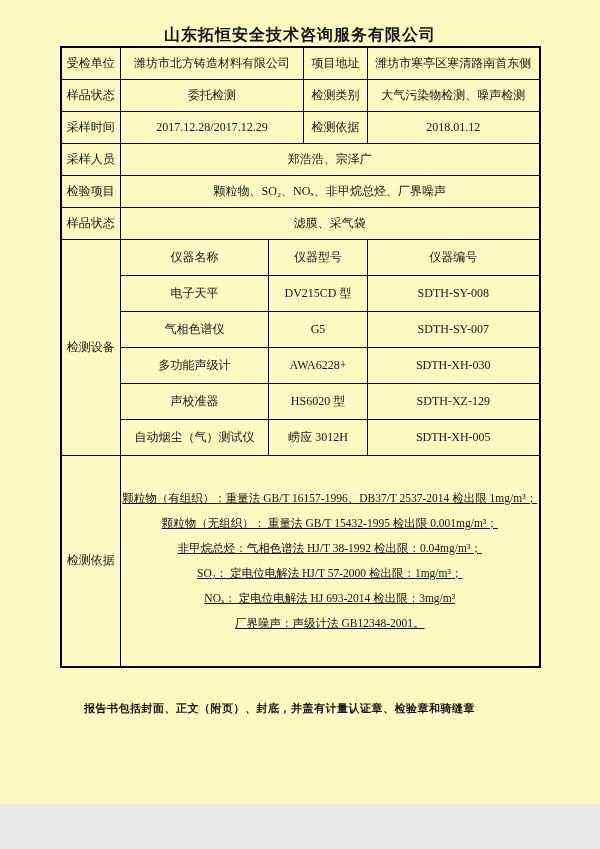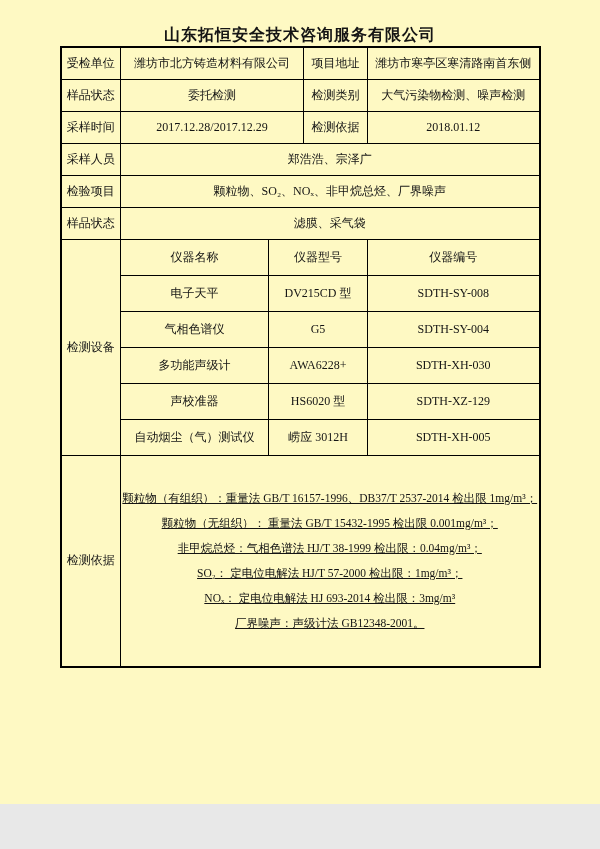--- a/index.html
+++ b/index.html
@@ -131,21 +131,21 @@
       <td colspan="2">仪器编号</td>
     </tr>
     <tr class="r36">
       <td>电子天平</td>
       <td colspan="2">DV215CD 型</td>
       <td colspan="2">SDTH-SY-008</td>
     </tr>
     <tr class="r36">
       <td>气相色谱仪</td>
       <td colspan="2">G5</td>
-      <td colspan="2">SDTH-SY-004</td>
+      <td colspan="2">SDTH-SY-007</td>
     </tr>
     <tr class="r36">
       <td>多功能声级计</td>
       <td colspan="2">AWA6228+</td>
       <td colspan="2">SDTH-XH-030</td>
     </tr>
     <tr class="r36">
       <td>声校准器</td>
       <td colspan="2">HS6020 型</td>
       <td colspan="2">SDTH-XZ-129</td>
@@ -154,23 +154,24 @@
       <td>自动烟尘（气）测试仪</td>
       <td colspan="2">崂应 3012H</td>
       <td colspan="2">SDTH-XH-005</td>
     </tr>
 
     <tr class="basis-row">
       <td>检测依据</td>
       <td colspan="5" class="basis-cell">
         <div class="basis-line">颗粒物（有组织）：重量法 GB/T 16157-1996、DB37/T 2537-2014 检出限 1mg/m³；</div>
         <div class="basis-line">颗粒物（无组织）： 重量法 GB/T 15432-1995 检出限 0.001mg/m³；</div>
-        <div class="basis-line">非甲烷总烃：气相色谱法  HJ/T 38-1999 检出限：0.04mg/m³；</div>
+        <div class="basis-line">非甲烷总烃：气相色谱法  HJ/T 38-1992 检出限：0.04mg/m³；</div>
         <div class="basis-line">SO₂：  定电位电解法 HJ/T 57-2000  检出限：1mg/m³；</div>
         <div class="basis-line">NOₓ：   定电位电解法 HJ  693-2014  检出限：3mg/m³</div>
         <div class="basis-line">厂界噪声：声级计法  GB12348-2001。</div>
       </td>
     </tr>
   </tbody>
     </table>
 
+  <div class="footer-note">报告书包括封面、正文（附页）、封底，并盖有计量认证章、检验章和骑缝章</div>
 
 </div>
 
 </body></html>

